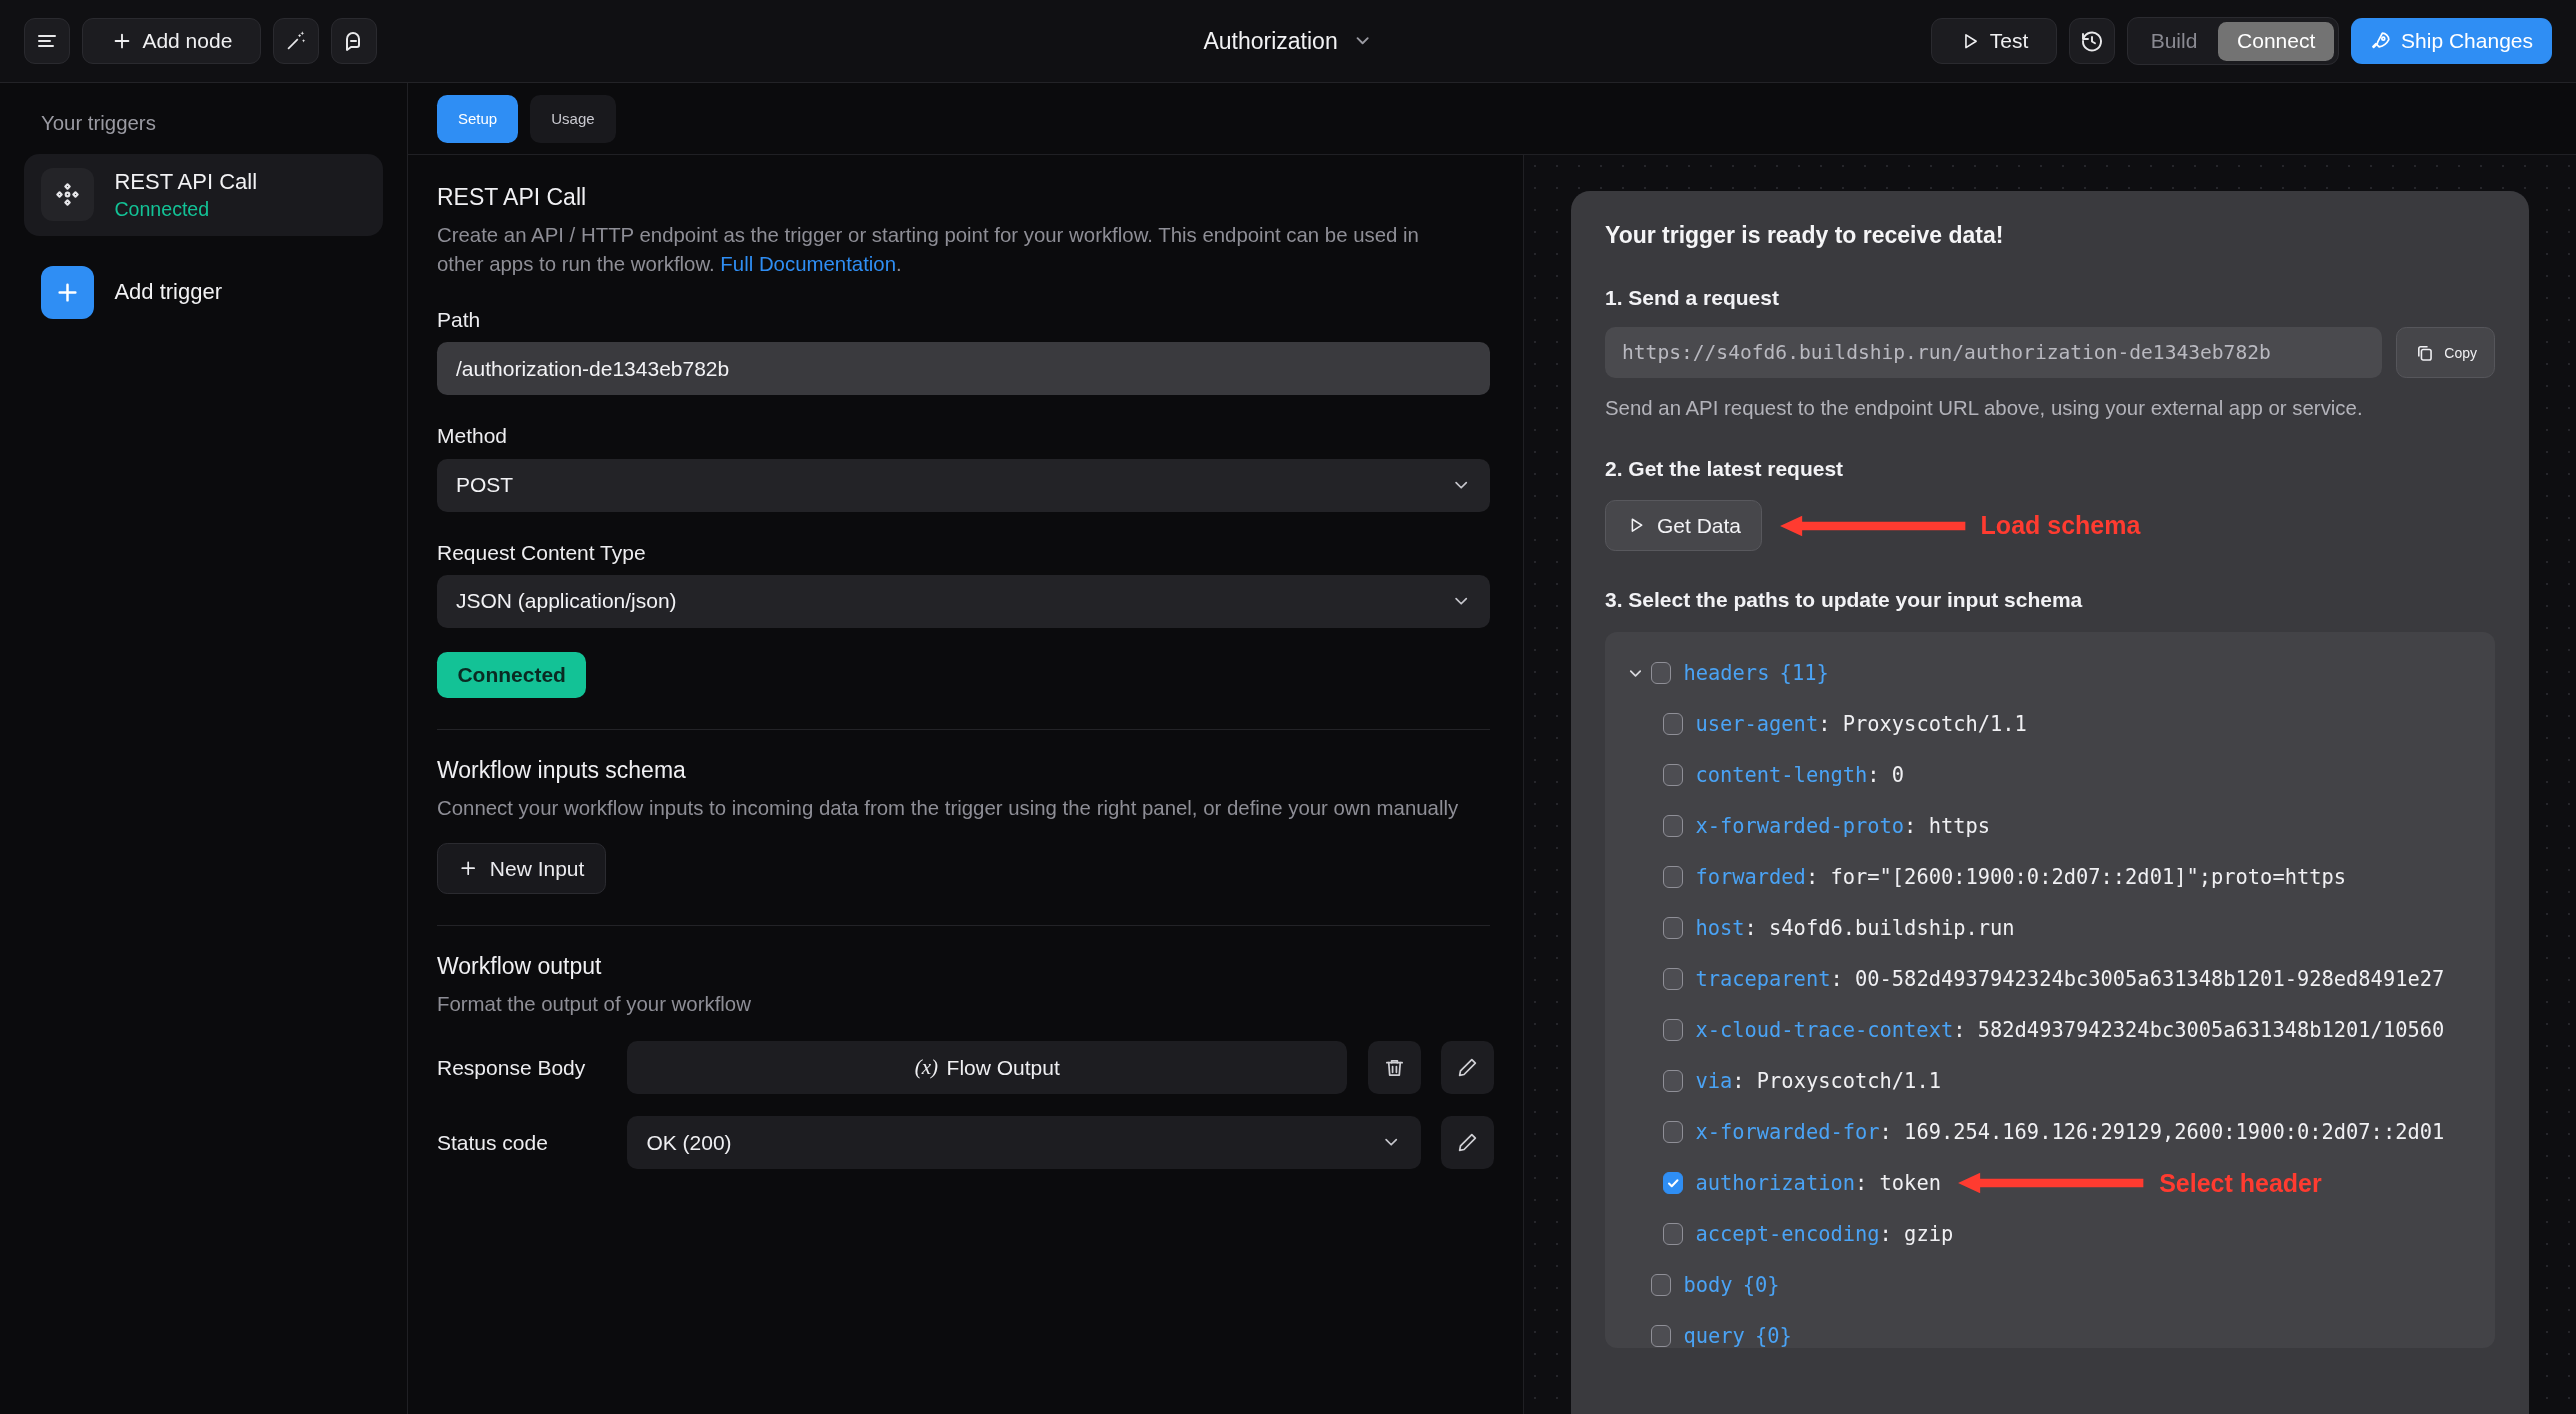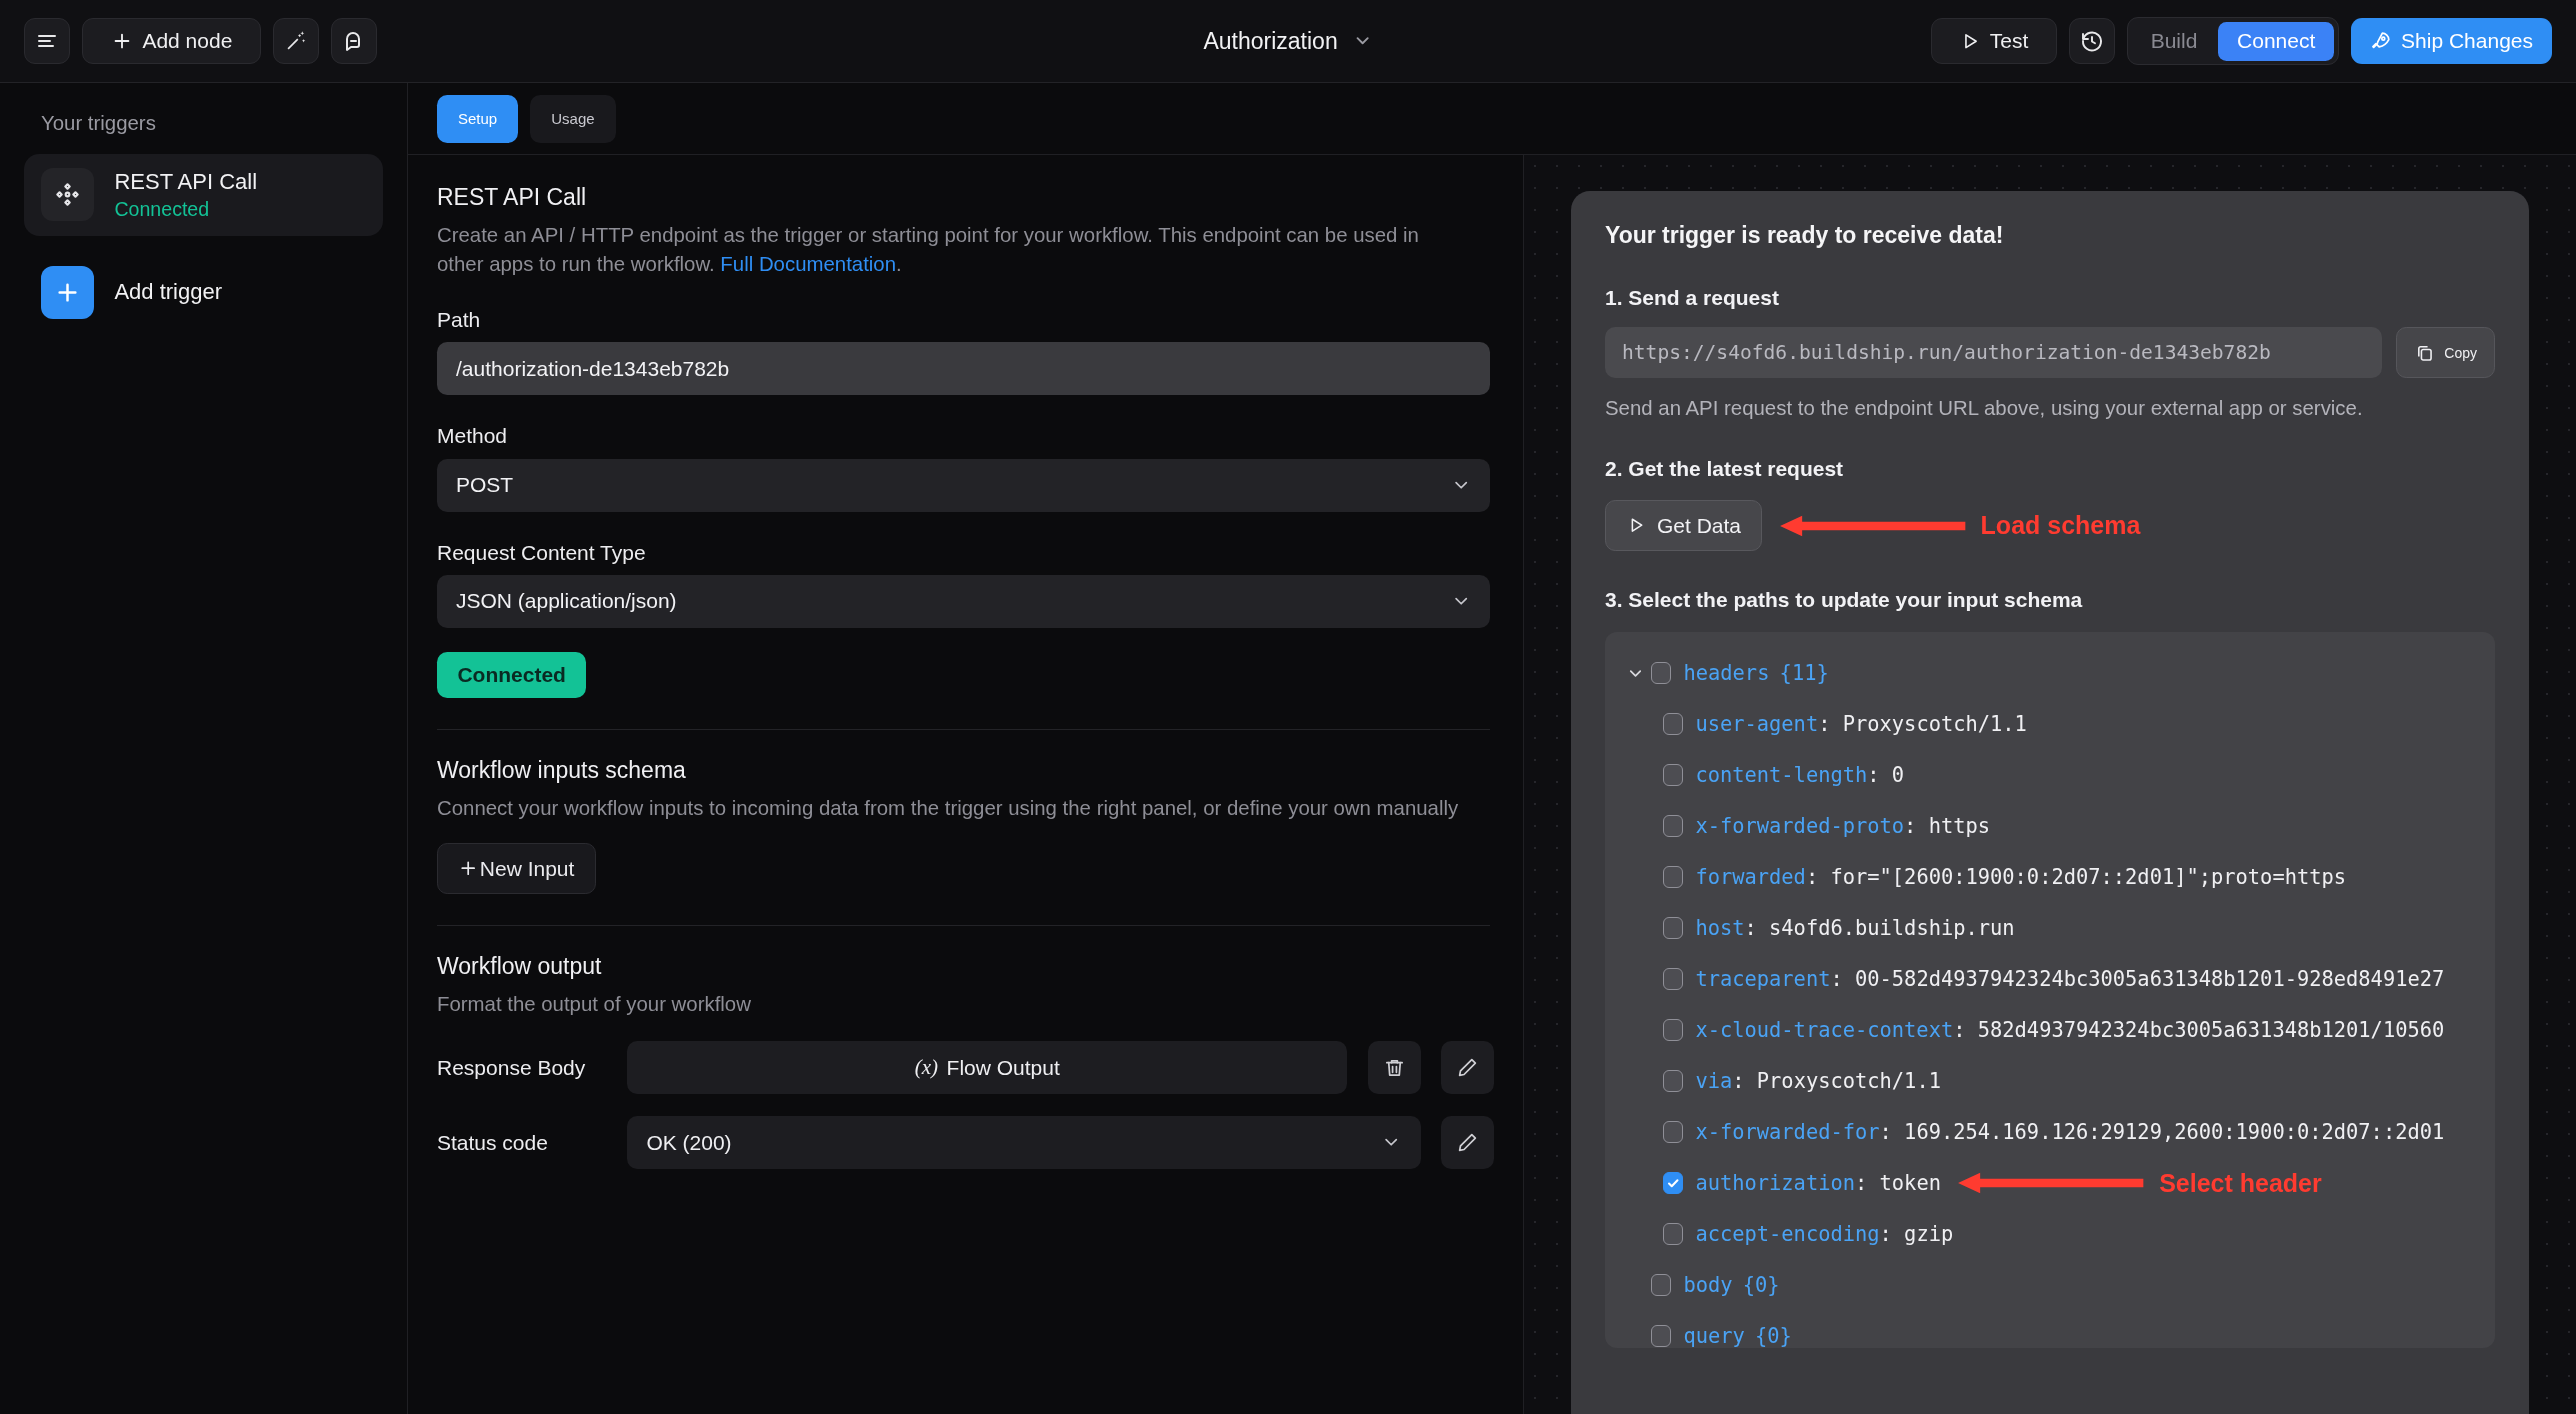--- a/index.html
+++ b/index.html
@@ -45,21 +45,21 @@
   }
   .seg {
     display:flex; align-items:center; background:#1b1b1f;
     border:0.9px solid #2b2b30; border-radius:11px; padding:3.4px; gap:1.7px;
   }
   .seg-item {
     height:39px; padding:0 19px; display:flex; align-items:center;
     font-size:21px; color:#8a8a92; border-radius:8.5px; cursor:pointer;
     white-space:nowrap;
   }
-  .seg-item.active { background:#3b82f6; color:#fff; }
+  .seg-item.active { background:#737373; color:#fff; }
   .ship-btn {
     height:46px; border-radius:11px; background:#2f8ef4;
     display:flex; align-items:center; gap:9.4px; padding:0 19px;
     color:#fff; font-size:21px; cursor:pointer; white-space:nowrap;
   }
 
   
   .body { flex:1; display:flex; min-height:0; }
 
   
@@ -124,21 +124,21 @@
   .status-chip {
     margin-top:24px; height:46px; width:fit-content; padding:0 20.4px;
     border-radius:10.2px; background:#13c296; color:#08231c;
     display:flex; align-items:center; font-size:21px; font-weight:bold;
     color:#0a2a22; cursor:default;
   }
   .divider { height:0.9px; background:#232327; margin:31px 0 27px 0; width:1053px; }
   .newinput-btn {
     margin-top:20.4px; height:51px; width:fit-content; padding:0 20.4px;
     border-radius:10.2px; background:#19191d; border:0.9px solid #2b2b30;
-    color:#eaeaee; font-size:21px; display:flex; align-items:center; gap:1px;
+    color:#eaeaee; font-size:21px; display:flex; align-items:center; gap:11px;
     cursor:pointer;
   }
   .out-row { display:flex; align-items:center; gap:20.4px; margin-top:22px; }
   .out-label { color:#ededf0; font-size:21px; width:170px; }
   .out-box {
     flex:1; height:53px; border-radius:10.2px; background:#1d1d21;
     display:flex; align-items:center; justify-content:center;
     color:#efeff2; font-size:21px; gap:8.5px; cursor:pointer;
   }
   .out-box.left { justify-content:space-between; padding:0 19px; }

